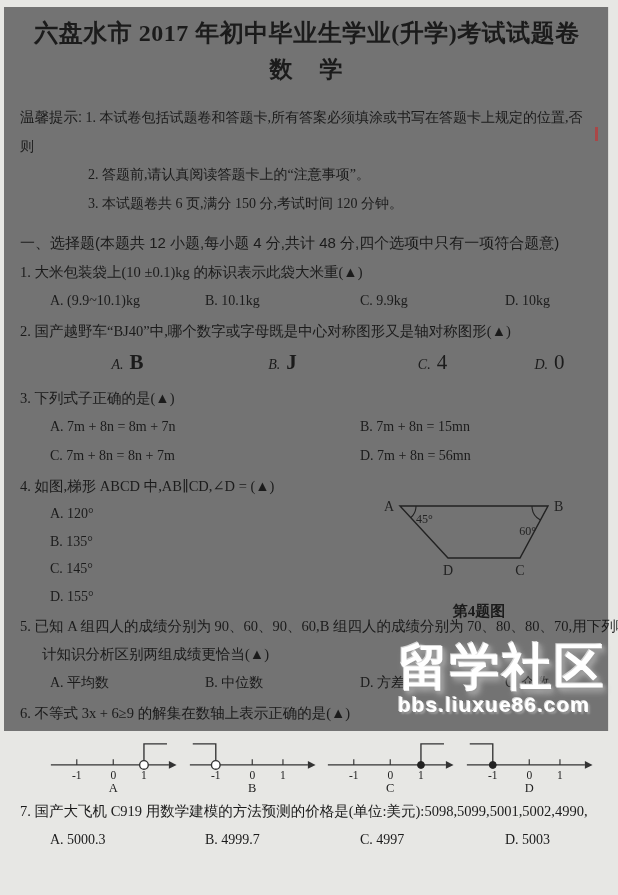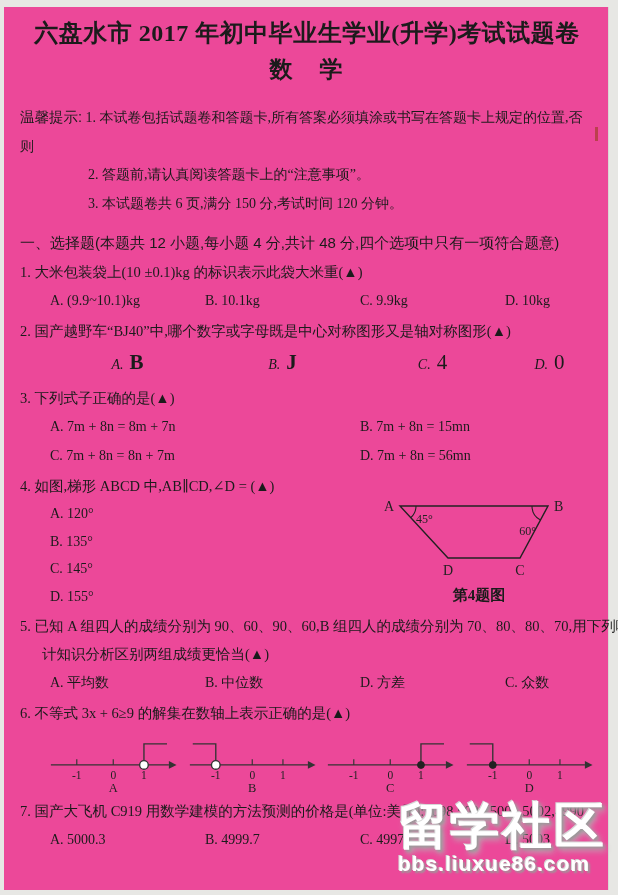--- a/index.html
+++ b/index.html
@@ -2,22 +2,22 @@
 <html><head>
 <meta charset="utf-8">
 <style>
   html,body{margin:0;padding:0;}
   body{
     width:618px;height:895px;background:#e7e7e4;overflow:hidden;
     font-family:"Liberation Serif","DejaVu Serif",serif;color:#1b1b1b;
   }
   .page{
     position:relative;box-sizing:border-box;
-    margin:7px 9px 5px 4px;width:605px;height:883px;
-    background:#ec4899;border-right:1px solid #d8d8d5;
+    margin:7px 9px 5px 4px;width:605px;height:724px;
+    background:#737373;border-right:1px solid #d8d8d5;
     padding:10px 14px 0 16px;
   }
   .title{
     text-align:center;font-size:24px;font-weight:bold;
     letter-spacing:0.5px;line-height:32px;white-space:nowrap;
   }
   .subtitle{
     text-align:center;font-size:23px;font-weight:bold;
     line-height:34px;margin-top:4px;letter-spacing:2px;
   }
@@ -40,21 +40,21 @@
     padding-left:30px;font-size:14px;line-height:29px;white-space:nowrap;
   }
   .opts4.tall{line-height:35px;text-align:center;}
   .optlabel{font-style:italic;}
   .ans{font-size:21px;margin-left:6px;}
   .ans.boldans{font-weight:bold;}
   .q4wrap{position:relative;}
   .optcol{padding-left:30px;font-size:14px;line-height:27.5px;}
   .fig4{position:absolute;right:6px;top:20px;width:218px;text-align:center;}
   .fig4 svg{display:block;}
-  .fig4-caption{font-size:15px;font-weight:bold;margin-top:2px;}
+  .fig4-caption{font-size:15px;font-weight:bold;margin-top:18px;}
   .numlines{display:flex;gap:8px;padding-left:28px;margin-top:6px;}
   .numlines svg{display:block;}
   .red-mark{
     position:absolute;right:10px;top:120px;width:3px;height:14px;
     background:#b34040;opacity:.85;
   }
   .watermark{
     position:absolute;right:2px;bottom:14px;text-align:left;
     z-index:5;pointer-events:none;
   }

